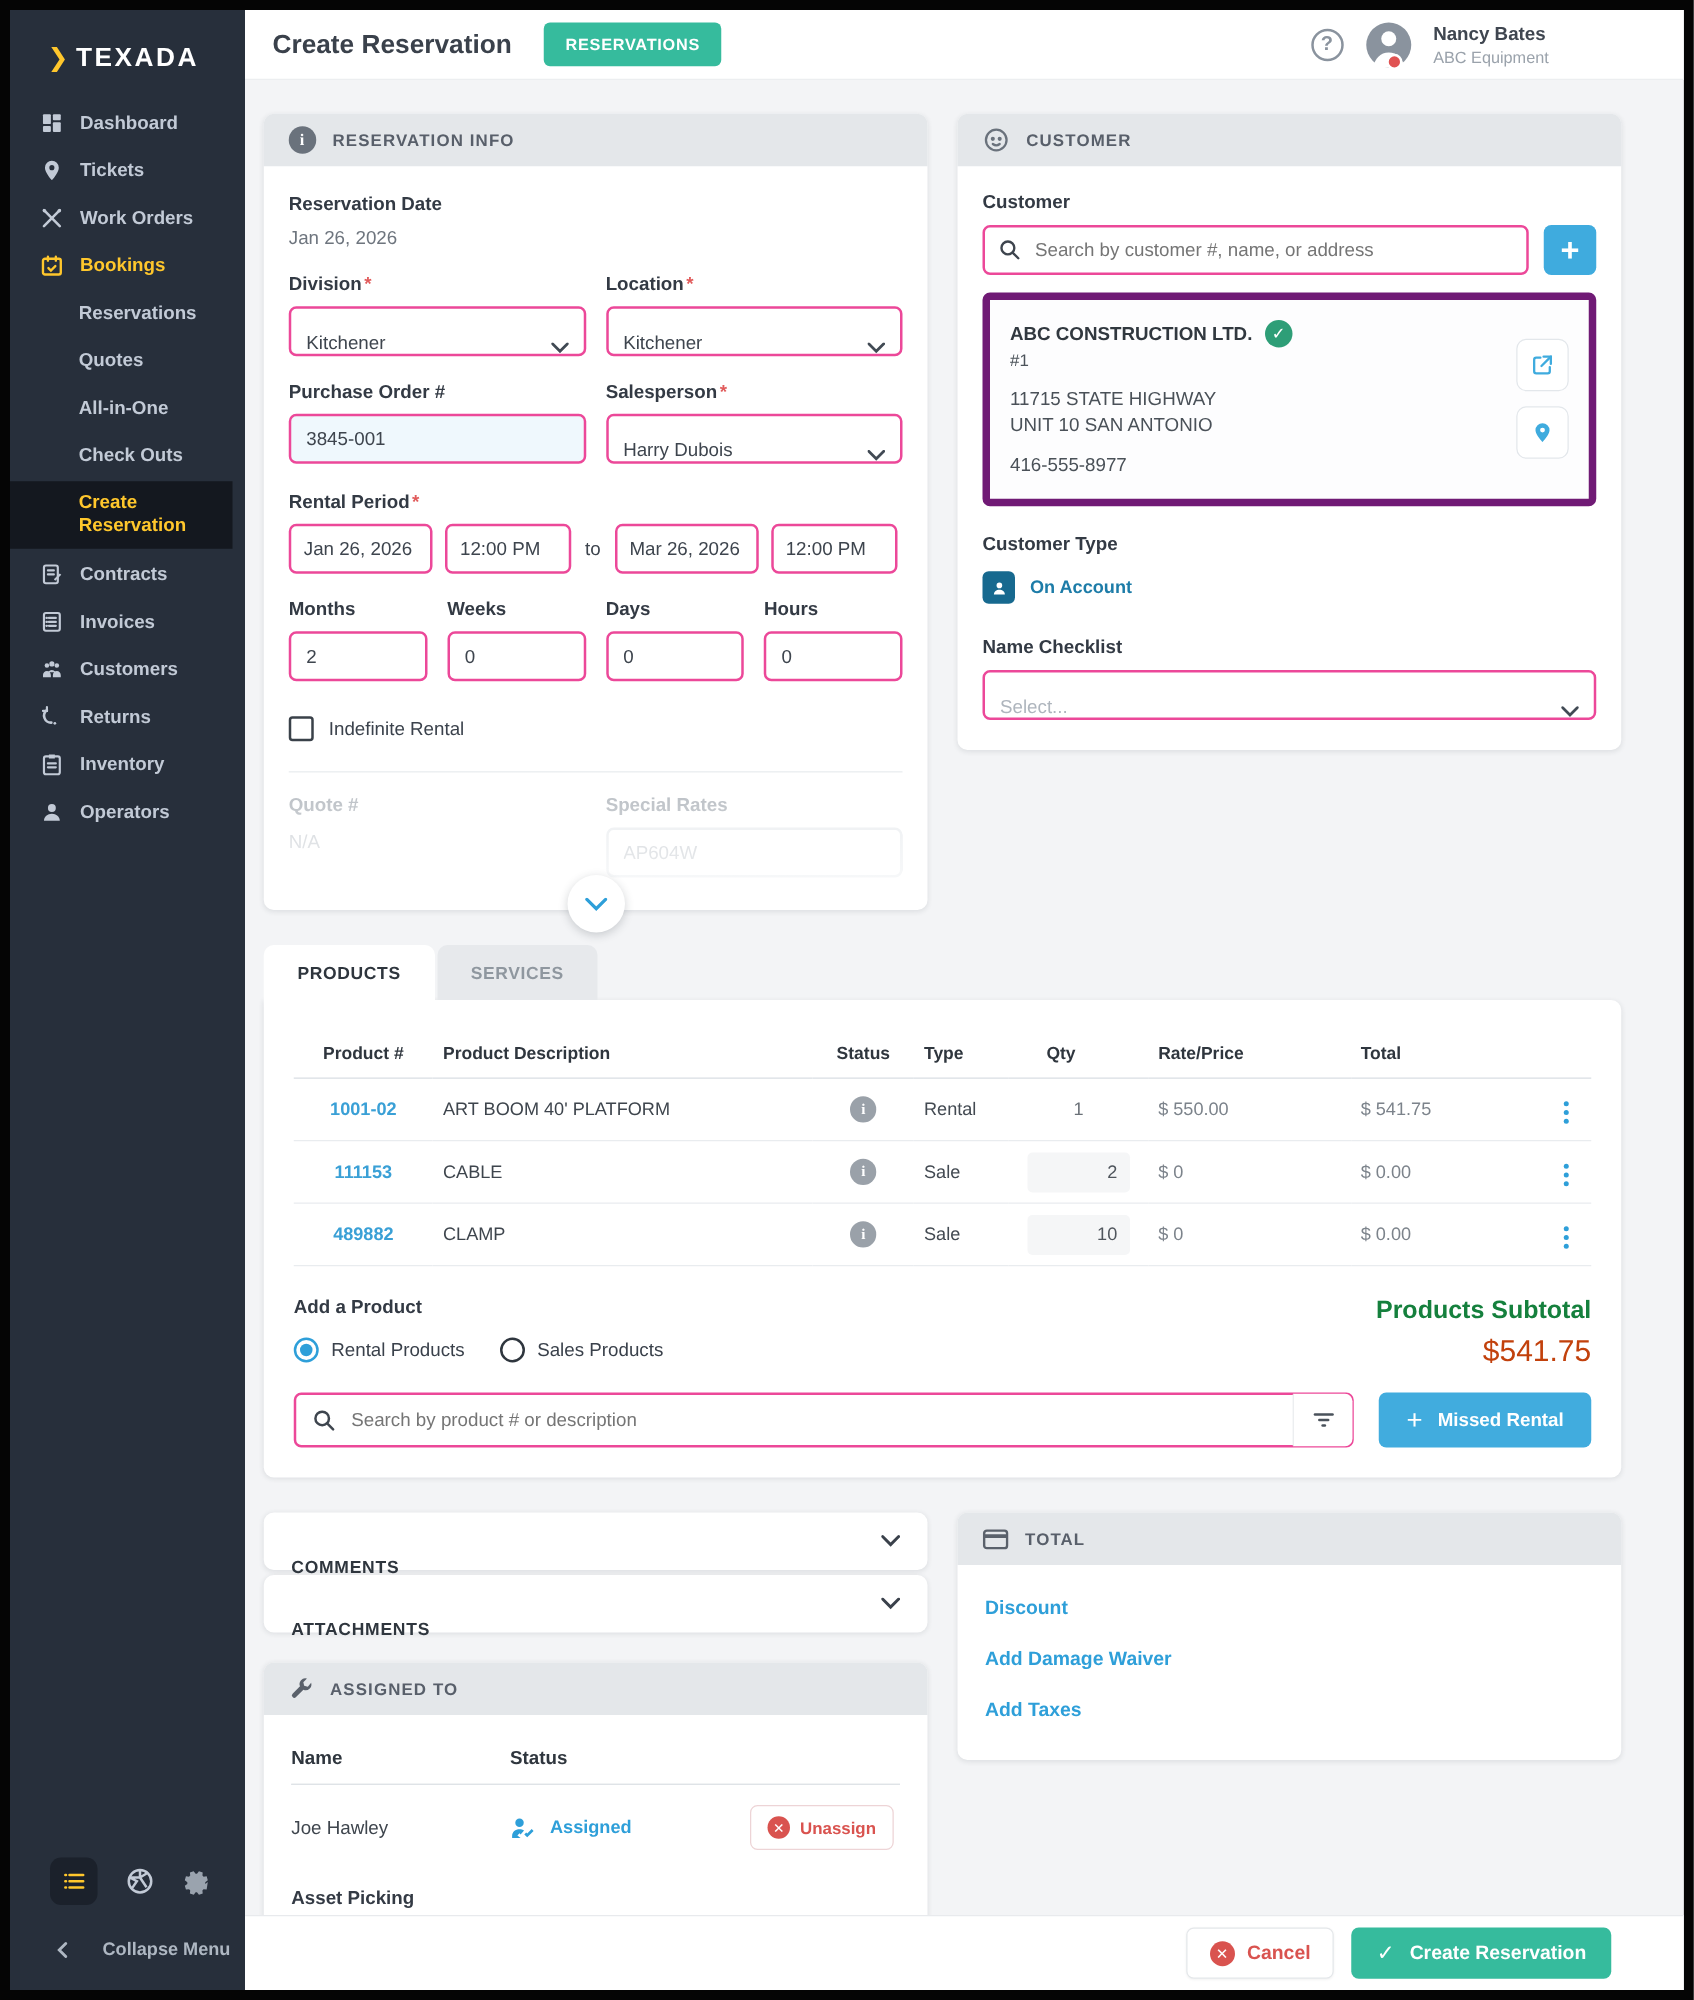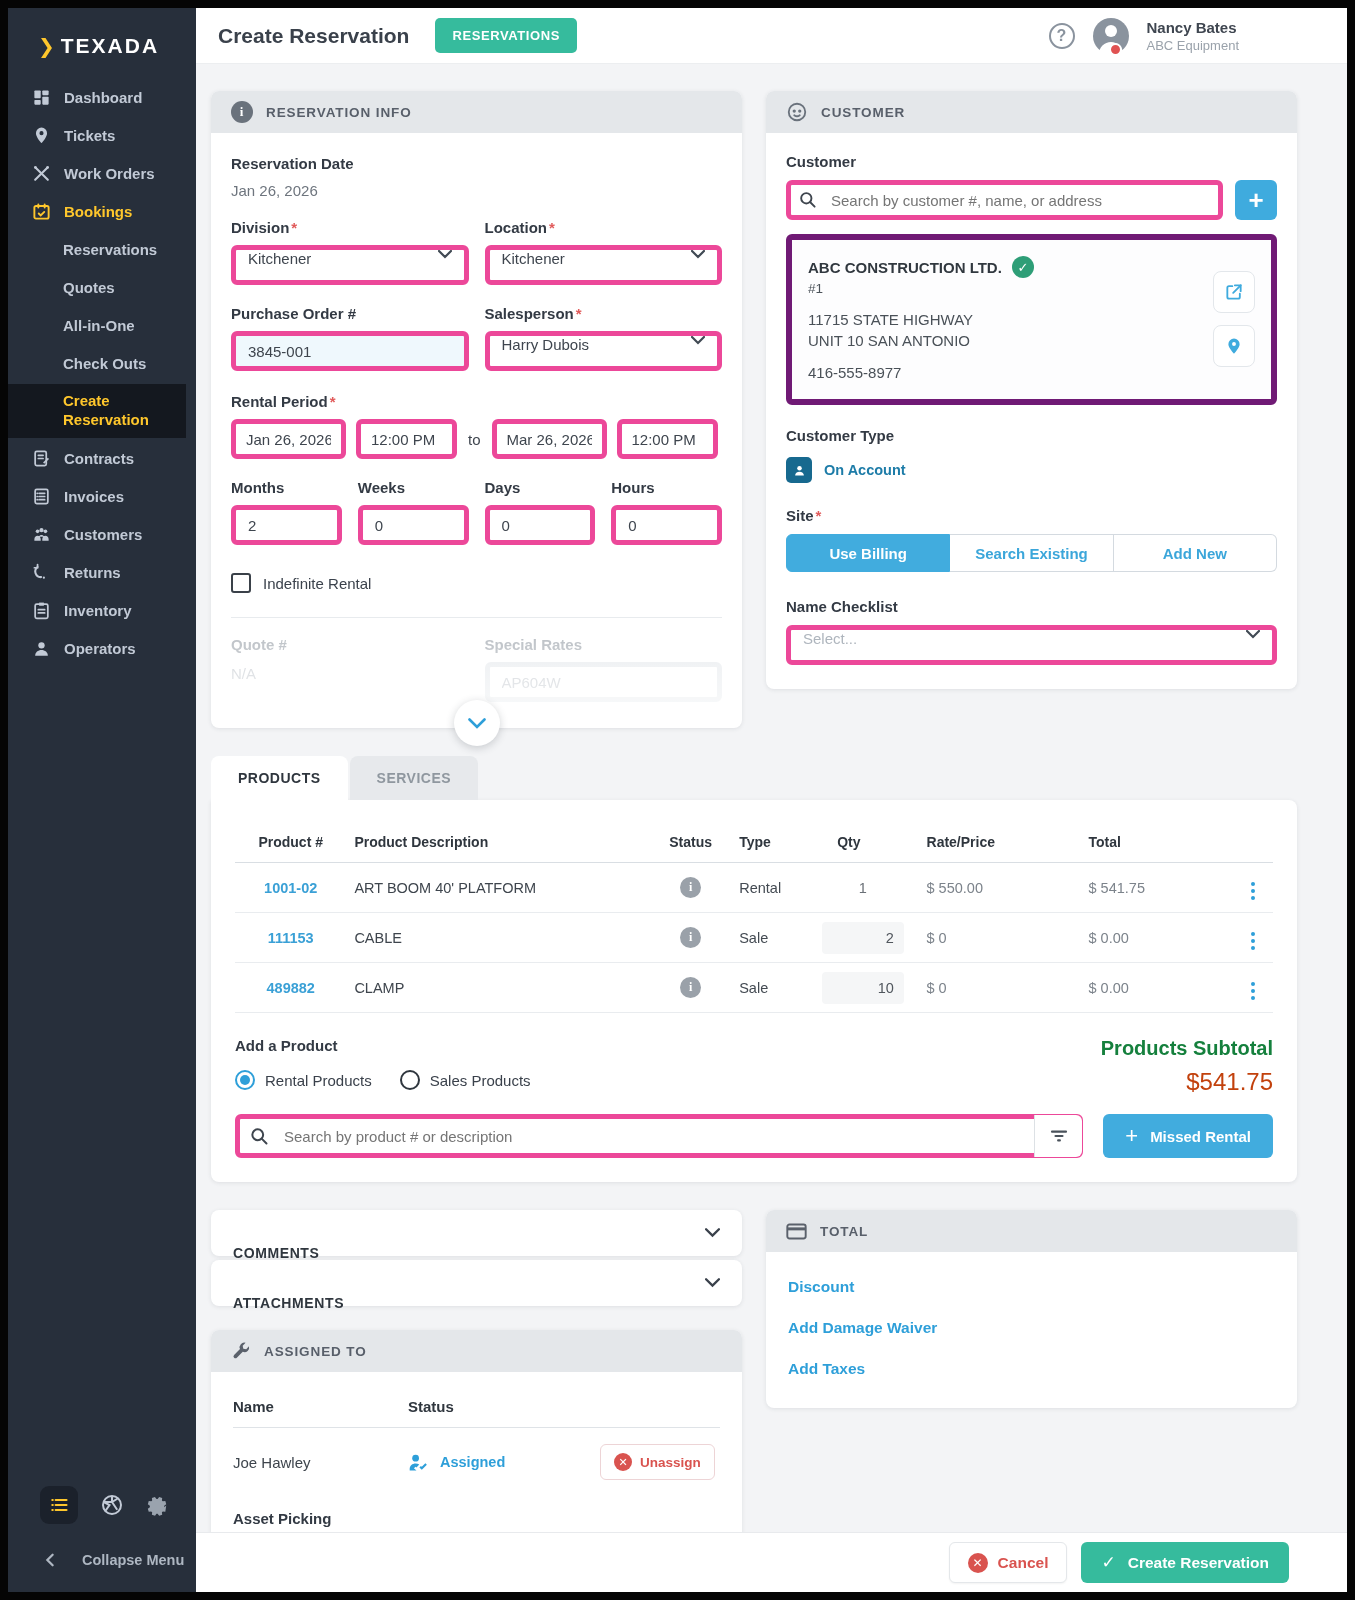--- a/index.html
+++ b/index.html
@@ -47,25 +47,25 @@
   .col { width:531px; }
 
   .card { background:#fff; border-radius:8px; box-shadow:0 1px 4px rgba(40,48,60,.10); }
   .card-header { height:42px; background:#E4E7EA; border-radius:8px 8px 0 0; display:flex; align-items:center; gap:13px; padding:0 20px; color:#585F6A; font-weight:bold; font-size:13.5px; letter-spacing:0.9px; }
 
   .label { font-weight:bold; font-size:15px; color:#333A44; }
   .req::after { content:"*"; color:#E15B5B; margin-left:2px; font-weight:bold; }
   .value-muted { color:#6E757E; font-size:15px; }
 
   .input, .select {
-    height:40px; border:5px solid #ec4899; border-radius:6px; background:#fff;
+    height:40px; border:2px solid #ec4899; border-radius:6px; background:#fff;
     font-size:15px; color:#3E454E; padding:0 12px; width:100%;
     font-family:"Liberation Sans","DejaVu Sans",sans-serif; outline:none;
   }
-  .select { display:flex; align-items:flex-start; justify-content:space-between; cursor:pointer; }
+  .select { display:flex; align-items:flex-end; justify-content:space-between; cursor:pointer; }
   .select .chev { color:#414A54; }
   .placeholder { color:#AEB5BD; }
 
   
   .ri-body { padding:22px 20px 0 20px; position:relative; }
   .grid2 { display:flex; gap:16px; margin-top:20px; }
   .grid2 > div { flex:1; }
   .fld-label { margin-bottom:9px; }
   .po-input { background:#EFF8FD; }
   .rental-row { display:flex; gap:10px; align-items:center; margin-top:9px; }
@@ -518,28 +518,20 @@
                   <span class="ctype-icon">
                     <svg width="15" height="15" viewBox="0 0 24 24" fill="#fff">
                         <circle cx="12" cy="8.5" r="3.6"></circle>
                         <path d="M5 20c0-3.6 3.1-6 7-6s7 2.4 7 6z"></path>
                       </svg>
                   </span>
                   <span class="ctype-txt">On Account</span>
                 </div>
               </div>
 
-              <div class="mt24">
-                <div class="label req">Site</div>
-                <div class="segments">
-                  <div class="seg active">Use Billing</div>
-                  <div class="seg">Search Existing</div>
-                  <div class="seg">Add New</div>
-                </div>
-              </div>
 
               <div class="mt26">
                 <div class="label">Name Checklist</div>
                 <div class="select nc-select">
                   <span class="placeholder">Select...</span>
                   <svg class="chev" width="14" height="9" viewBox="0 0 14 9" fill="none" stroke="currentColor" stroke-width="2.2" stroke-linecap="round">
                       <path d="M1 1l6 6 6-6"></path>
                     </svg>
                 </div>
               </div>

